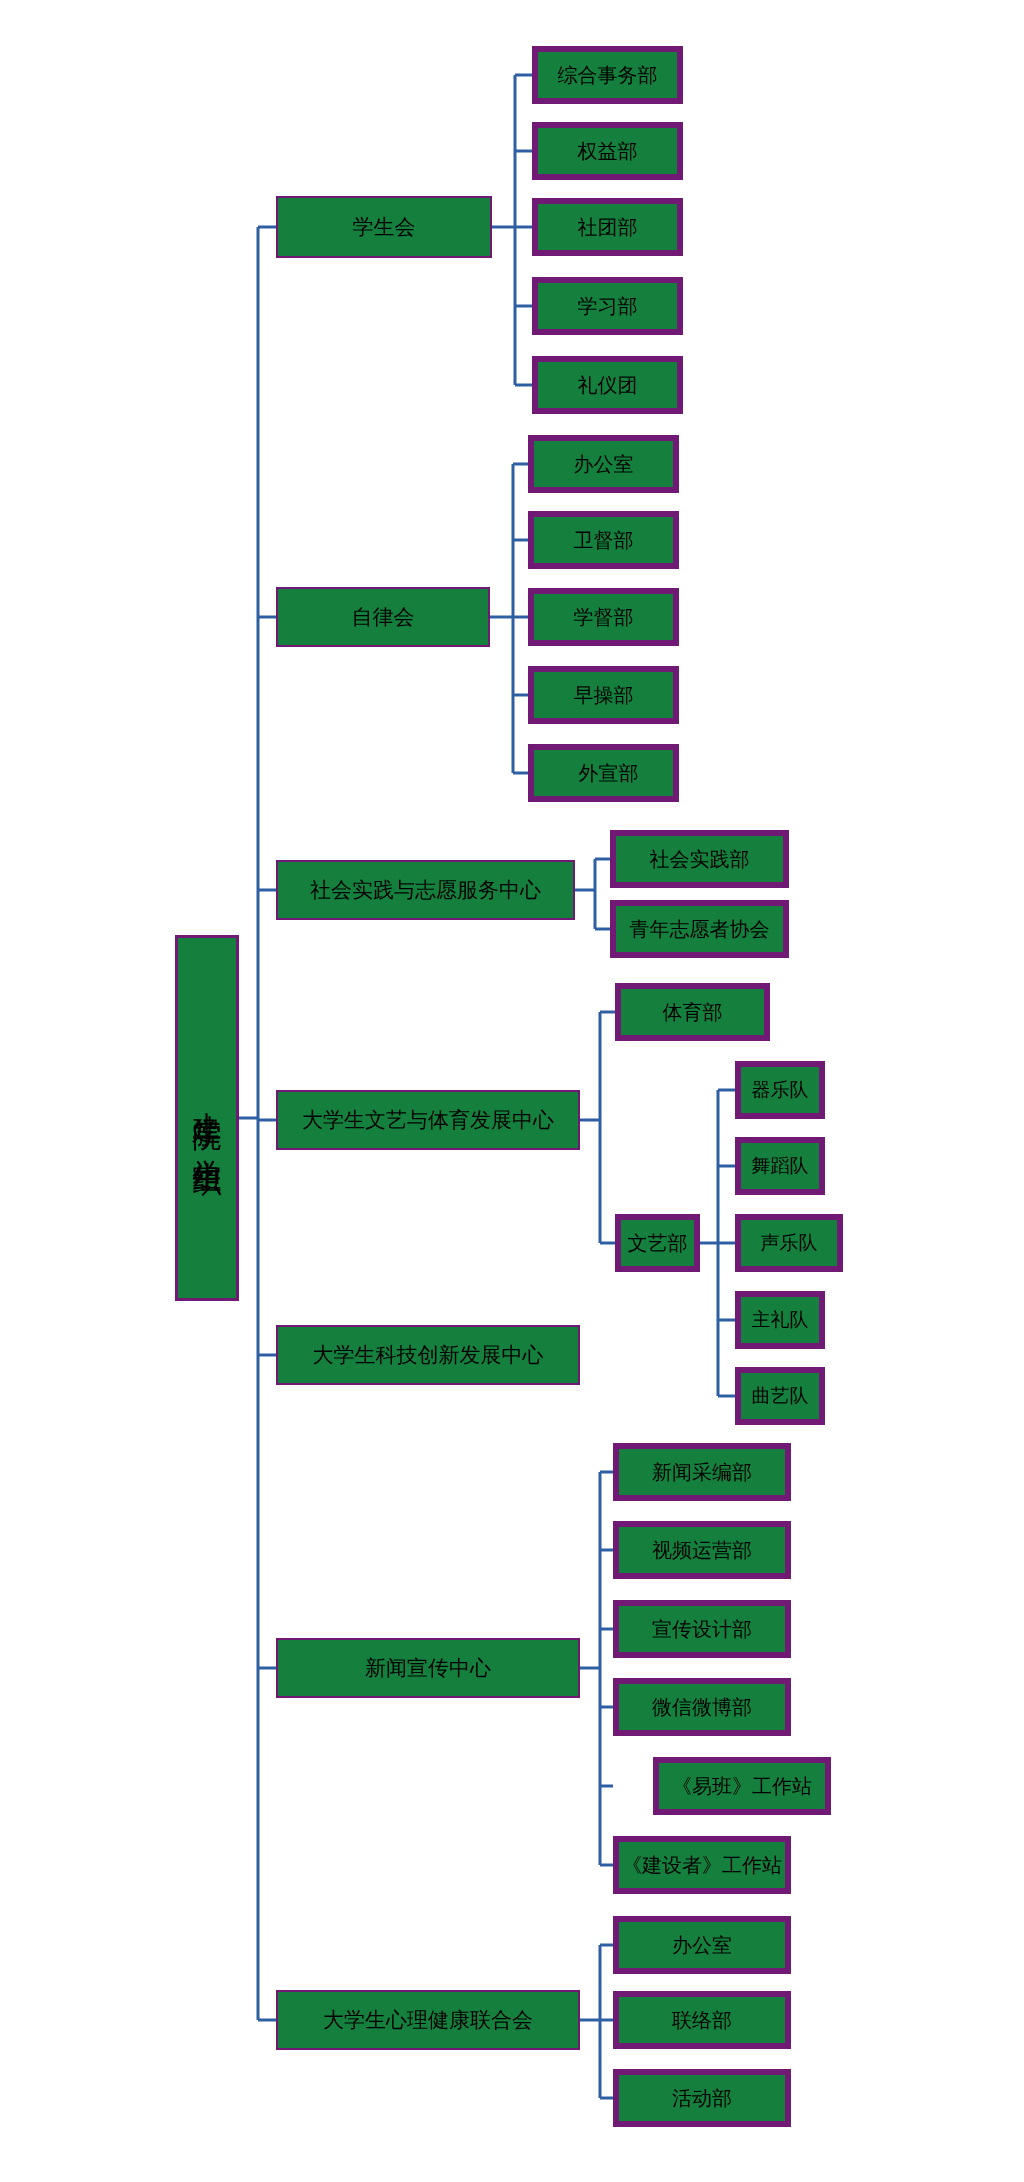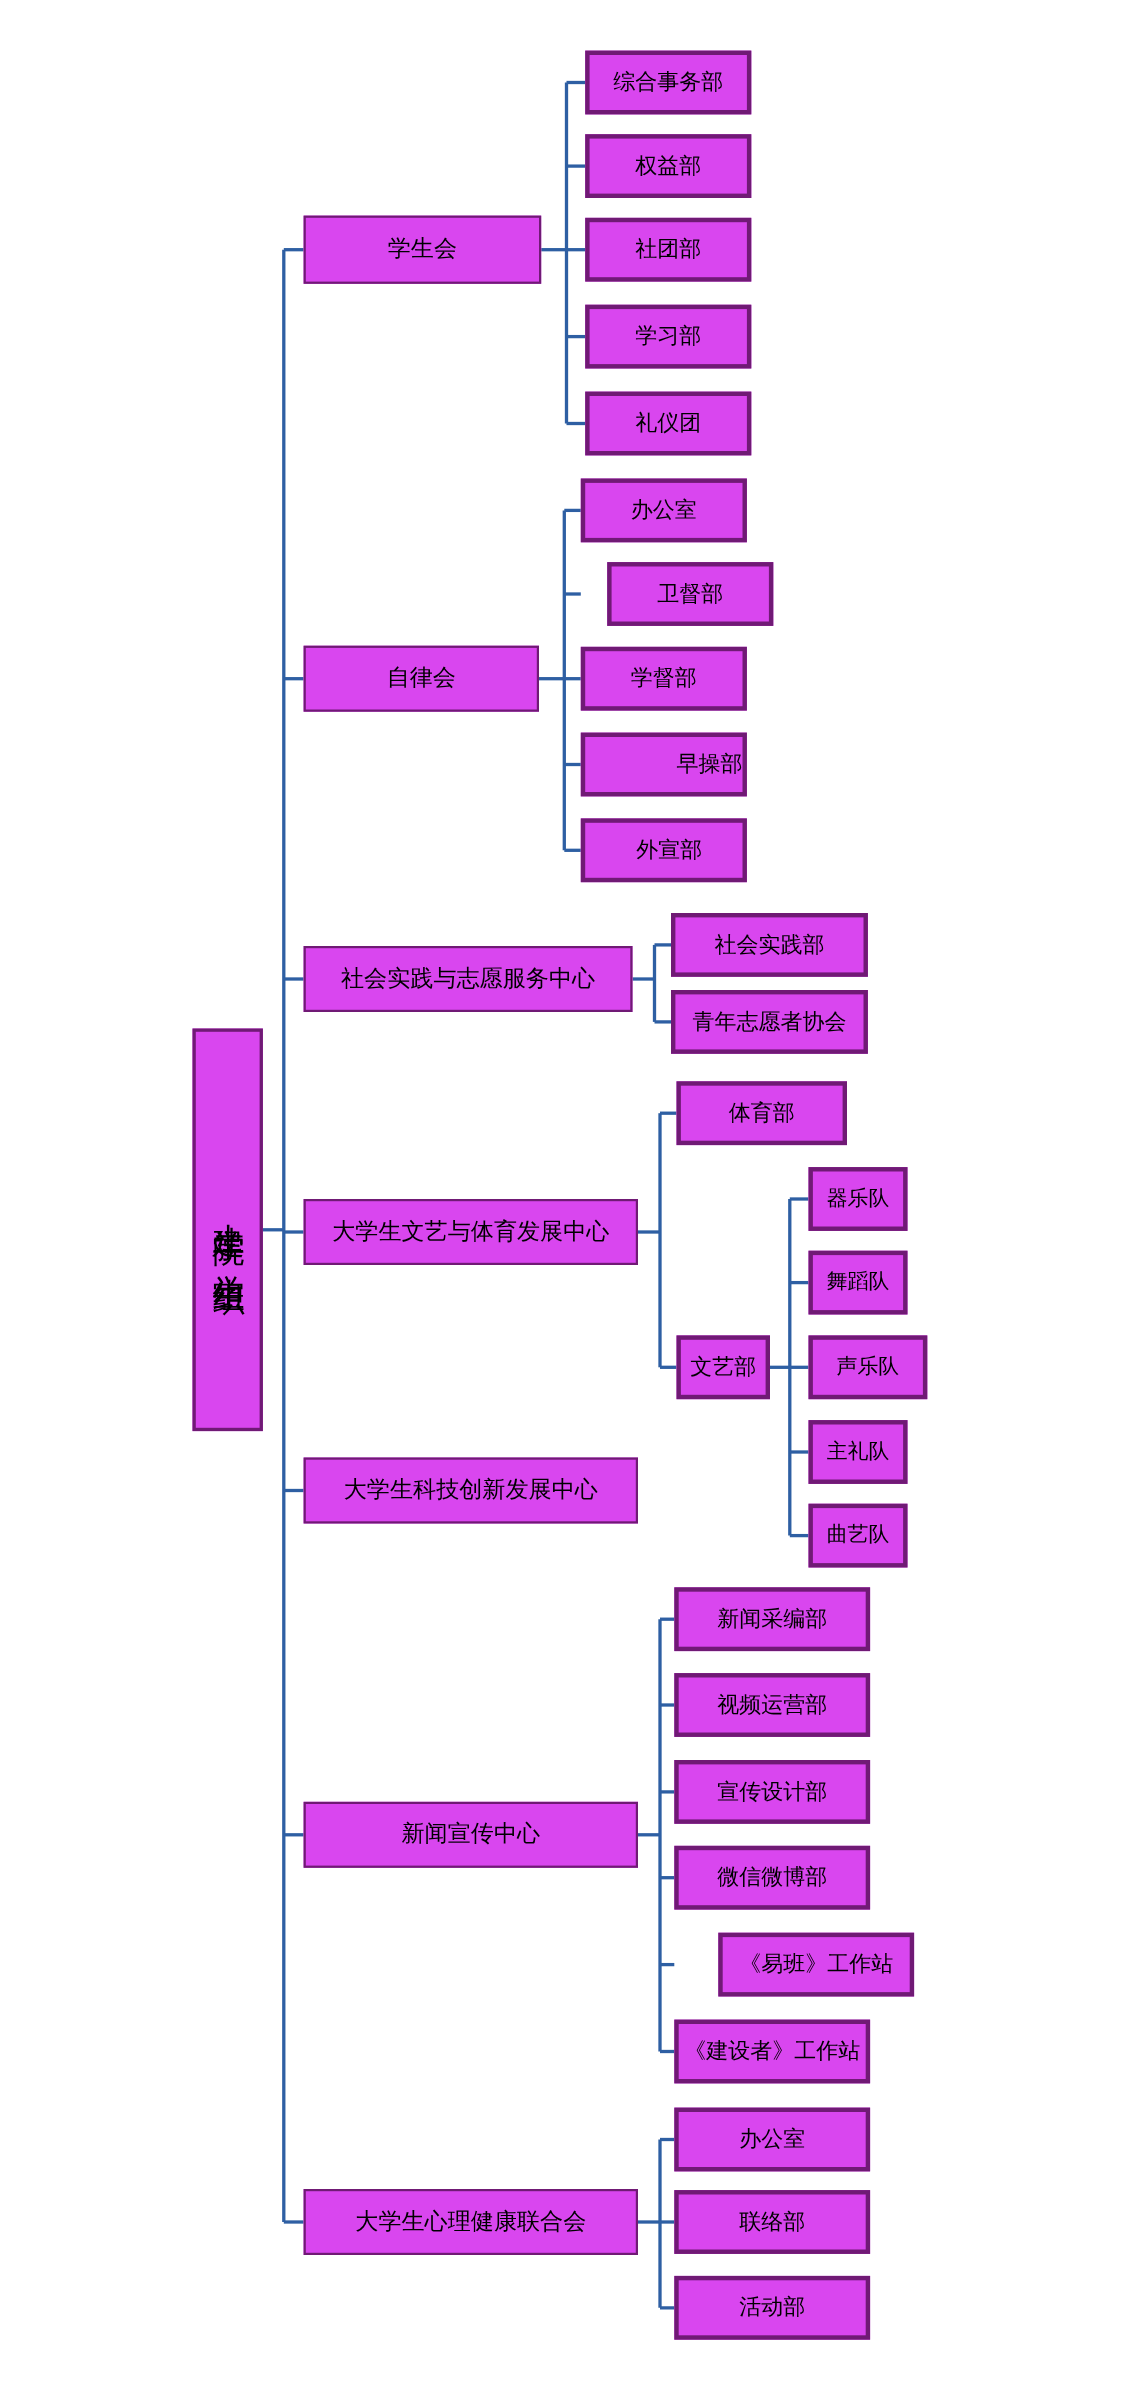--- a/index.html
+++ b/index.html
@@ -21,22 +21,22 @@
     position: absolute;
     left: 0;
     top: 0;
     width: 1024px;
     height: 2182px;
     pointer-events: none;
   }
   .node {
     position: absolute;
     box-sizing: border-box;
-    border: 4px solid #701a75;
-    background: #d946ef;
+    border: 6px solid #701a75;
+    background: #15803d;
     display: flex;
     align-items: center;
     justify-content: center;
     color: #000000;
     line-height: 1.15;
     text-align: center;
     white-space: nowrap;
   }
   .node.lvl1 {
     font-size: 21px;
@@ -180,27 +180,27 @@
   <div class="node lvl2" style="left:532px; top:277px; width:151px; height:58px;">
     <span>学习部</span>
   </div>
   <div class="node lvl2" style="left:532px; top:356px; width:151px; height:58px;">
     <span>礼仪团</span>
   </div>
 
   <div class="node lvl2" style="left:528px; top:435px; width:151px; height:58px;">
     <span>办公室</span>
   </div>
-  <div class="node lvl2" style="left:552px; top:511px; width:151px; height:58px;">
+  <div class="node lvl2" style="left:528px; top:511px; width:151px; height:58px;">
     <span>卫督部</span>
   </div>
   <div class="node lvl2" style="left:528px; top:588px; width:151px; height:58px;">
     <span>学督部</span>
   </div>
-  <div class="node lvl2" style="left:528px; top:666px; width:151px; height:58px;justify-content:flex-end;">
+  <div class="node lvl2" style="left:528px; top:666px; width:151px; height:58px;">
     <span>早操部</span>
   </div>
   <div class="node lvl2" style="left:528px; top:744px; width:151px; height:58px;padding-left:10px;">
     <span>外宣部</span>
   </div>
 
   <div class="node lvl2" style="left:610px; top:830px; width:179px; height:58px;">
     <span>社会实践部</span>
   </div>
   <div class="node lvl2" style="left:610px; top:900px; width:179px; height:58px;">

